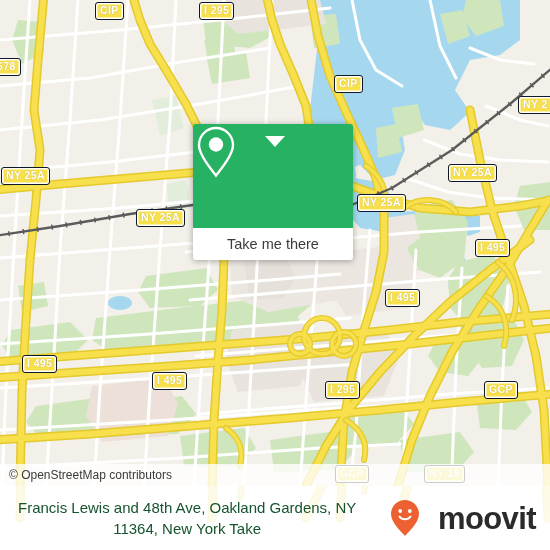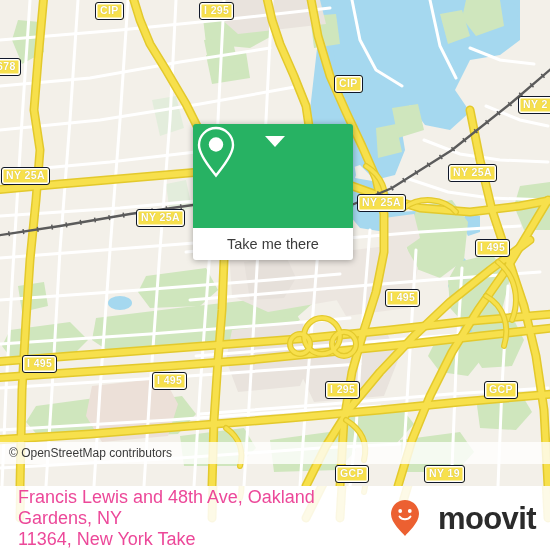--- a/index.html
+++ b/index.html
@@ -60,21 +60,21 @@
     position:absolute;left:50%;top:136px;
     margin-left:-10px;
     width:0;height:0;
     border-left:10px solid transparent;
     border-right:10px solid transparent;
     border-top:11px solid #ffffff;
   }
 
   
   .attrib{
-    position:absolute;left:0;top:442px;width:550px;height:22px;
+    position:absolute;left:0;top:464px;width:550px;height:22px;
     background:rgba(255,255,255,.78);
     color:#3a3a3a;
     font-size:12px;
     line-height:22px;
     padding-left:9px;
     box-sizing:border-box;
     white-space:nowrap;
   }
 
   
@@ -82,21 +82,21 @@
     position:absolute;left:0;top:486px;width:550px;height:64px;
     background:#ffffff;overflow:hidden;
   }
   .footer-wm{position:absolute;left:0;top:-486px;opacity:.13;}
   .footer-inner{
     position:relative;
     display:flex;align-items:center;justify-content:space-between;
     height:64px;padding:0 14px 0 18px;box-sizing:border-box;
   }
   .addr{
-    color:#ec4899;font-size:18px;line-height:21px;max-width:380px;
+    color:#14532d;font-size:15px;line-height:21px;max-width:380px;text-align:center;
   }
   .logo{display:flex;align-items:center;gap:18px;}
   .logo-word{
     color:#2b2b2b;font-size:31px;font-weight:bold;letter-spacing:-.6px;
     line-height:31px;
   }
 </style>
 </head>
 <body>
 

